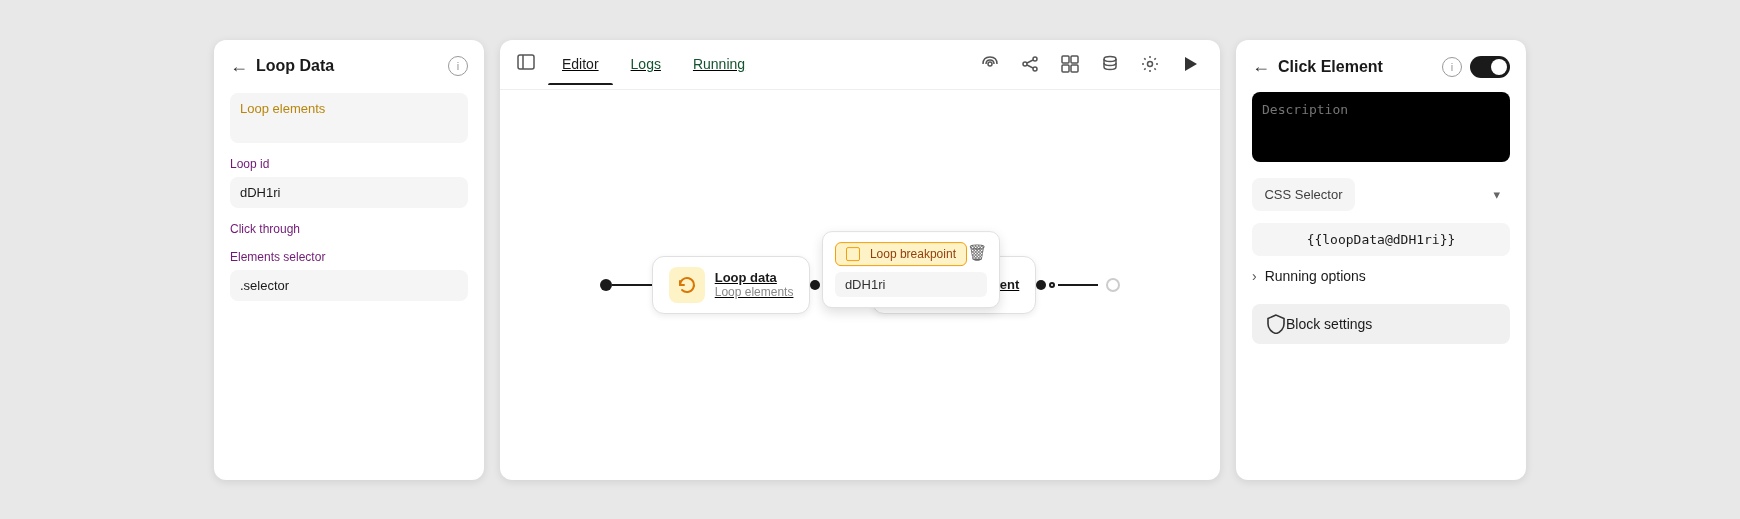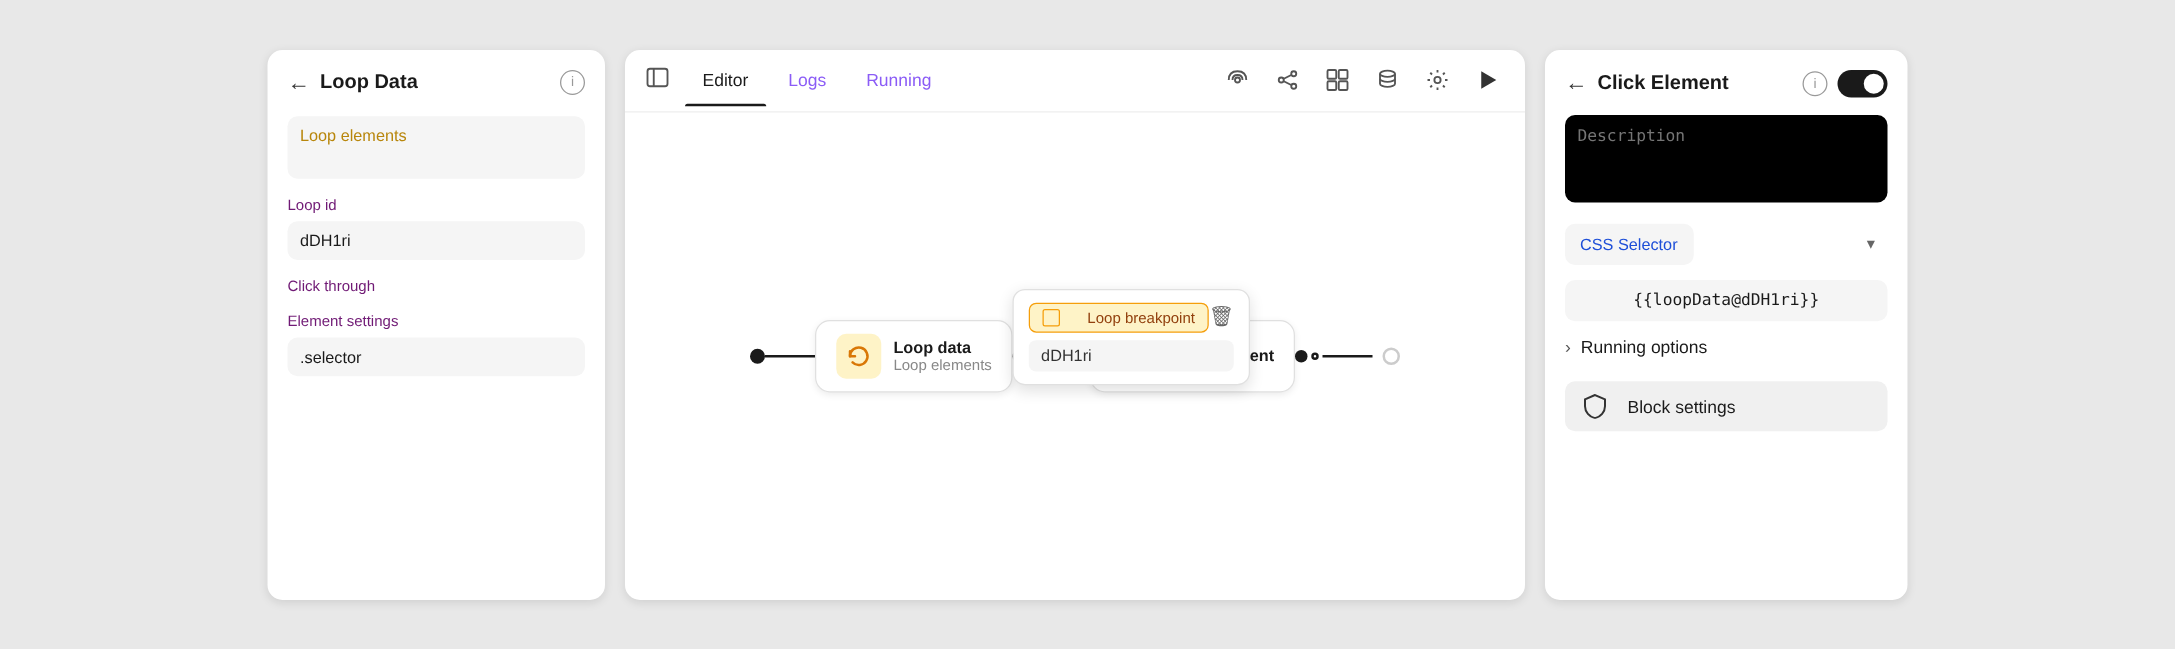--- a/index.html
+++ b/index.html
@@ -120,20 +120,21 @@
     }
 
     
     .middle-panel {
       background: #fff;
       border-radius: 12px;
       width: 720px;
       min-height: 440px;
       box-shadow: 0 2px 8px rgba(0,0,0,0.1);
       overflow: hidden;
+      text-decoration: underline;
     }
 
     .editor-tabs {
       display: flex;
       align-items: center;
       padding: 0 16px;
       border-bottom: 1px solid #eee;
       height: 50px;
       gap: 4px;
     }
@@ -141,21 +142,21 @@
     .sidebar-toggle {
       margin-right: 8px;
       color: #555;
       cursor: pointer;
       font-size: 18px;
     }
 
     .tab {
       padding: 12px 14px;
       font-size: 14px;
-      color: #8b5cf6;
+      color: #14532d;
       cursor: pointer;
       position: relative;
     }
 
     .tab.active {
       color: #1a1a1a;
       font-weight: 500;
     }
 
     .tab.active::after {
@@ -273,21 +274,21 @@
       border: 1px solid #e0e0e0;
       border-radius: 10px;
       padding: 10px 12px;
       box-shadow: 0 4px 12px rgba(0,0,0,0.12);
       min-width: 170px;
     }
 
     .breakpoint-tag {
       display: inline-flex;
       align-items: center;
-      gap: 22px;
+      gap: 10px;
       background: #fef3c7;
       border: 1px solid #f59e0b;
       border-radius: 6px;
       padding: 4px 10px;
       font-size: 12px;
       color: #92400e;
       font-weight: 500;
     }
 
     .breakpoint-tag-icon {
@@ -395,24 +396,25 @@
       margin-bottom: 12px;
     }
 
     .css-selector-select {
       flex: 1;
       background: #f5f5f5;
       border: none;
       border-radius: 8px;
       padding: 9px 12px;
       font-size: 13px;
-      color: #1d4ed8;
+      color: #404040;
       outline: none;
       appearance: none;
       cursor: pointer;
+      text-align: center;
     }
 
     .css-select-wrapper {
       position: relative;
       flex: 1;
     }
 
     .css-select-wrapper::after {
       content: '▾';
       position: absolute;
@@ -450,21 +452,21 @@
 
     .selector-options-label {
       font-size: 14px;
       color: #1a1a1a;
       font-weight: 500;
     }
 
     .block-settings-btn {
       display: flex;
       align-items: center;
-      gap: 16px;
+      gap: 0;
       background: #f0f0f0;
       border: none;
       border-radius: 8px;
       padding: 10px 14px;
       cursor: pointer;
       width: 100%;
       font-size: 14px;
       color: #1a1a1a;
       margin-top: 20px;
     }
@@ -502,21 +504,21 @@
     <div class="field-group">
       <div class="field-label">Loop id</div>
       <input class="field-input" type="text" value="dDH1ri" style="">
     </div>
 
     <div class="field-group">
       <div class="field-label">Click through</div>
     </div>
 
     <div class="field-group">
-      <div class="field-label">Element settings</div>
+      <div class="field-label">Elements selector</div>
       <input class="field-input" type="text" value=".selector" style="">
     </div>
 
   </div>
 
   <div class="middle-panel">
     <div class="editor-tabs">
       <span class="sidebar-toggle">
         <svg class="icon-svg" viewBox="0 0 20 20" fill="none" stroke="#555" stroke-width="1.5">
           <rect x="2" y="3" width="16" height="14" rx="2"></rect>

